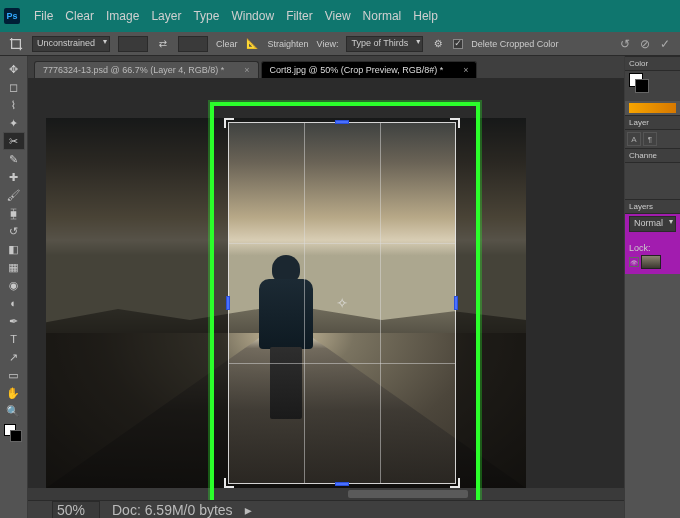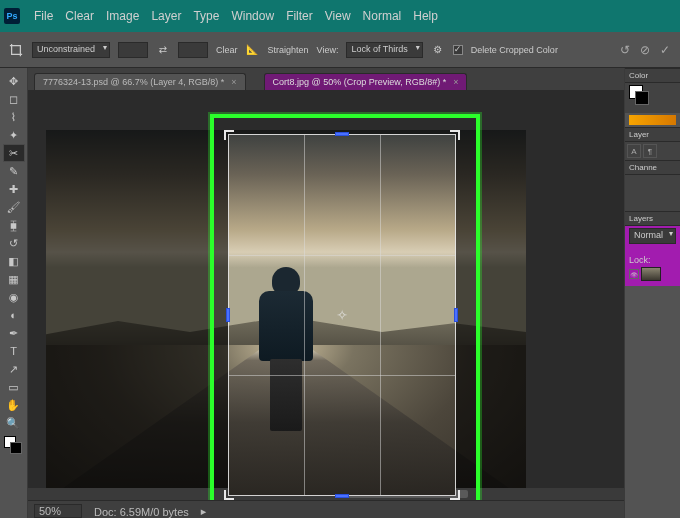--- a/index.html
+++ b/index.html
@@ -1,21 +1,21 @@
 <!DOCTYPE html>
 <html><head>
 <meta charset="utf-8">
 <style>
 * { box-sizing: border-box; margin: 0; padding: 0; font-family: "Segoe UI", Tahoma, sans-serif; }
 body { background: #1a1a1a; width: 680px; height: 518px; overflow: hidden; color: #ccc; font-size: 10px; }
 .app { width: 680px; height: 518px; background: #535353; display: flex; flex-direction: column; }
 .titlebar { height: 32px; background: #0f766e; display: flex; align-items: center; padding: 0 4px; }
 .ps-logo { width: 16px; height: 16px; background: #001e36; border-radius: 2px; display: flex; align-items: center; justify-content: center; color: #31a8ff; font-weight: bold; font-size: 9px; margin-right: 8px; }
 .menu-item { padding: 2px 6px; color: #d0d0d0; font-size: 12px; }
-.options-bar { height: 36px; background: #535353; border-bottom: 1px solid #2a2a2a; display: flex; align-items: center; padding: 0 8px; gap: 8px; }
+.options-bar { height: 24px; background: #535353; border-bottom: 1px solid #2a2a2a; display: flex; align-items: center; padding: 0 8px; gap: 8px; }
 .crop-tool-icon { width: 16px; height: 16px; display: flex; align-items: center; justify-content: center; }
 .crop-tool-icon svg { width: 14px; height: 14px; }
 .dropdown { background: #3a3a3a; border: 1px solid #2a2a2a; color: #ccc; font-size: 9px; padding: 1px 14px 1px 4px; height: 16px; position: relative; }
 .dropdown::after { content: "▾"; position: absolute; right: 2px; top: 0; font-size: 8px; }
 .num-input { background: #3a3a3a; border: 1px solid #2a2a2a; width: 30px; height: 16px; color: #ccc; font-size: 9px; padding: 0 2px; }
 .opt-label { font-size: 9px; color: #ccc; }
 .opt-icon { width: 14px; height: 14px; display: flex; align-items: center; justify-content: center; color: #ccc; font-size: 10px; }
 .checkbox { width: 10px; height: 10px; border: 1px solid #888; background: #3a3a3a; position: relative; display: inline-block; }
 .checkbox::after { content: "✓"; position: absolute; top: -2px; left: 0; font-size: 9px; color: #ccc; }
 .corner-controls { margin-left: auto; display: flex; gap: 6px; }
@@ -25,22 +25,22 @@
 .left-tools { width: 28px; background: #535353; border-right: 1px solid #3a3a3a; display: flex; flex-direction: column; align-items: center; padding-top: 4px; gap: 0; }
 .tool { width: 22px; height: 18px; display: flex; align-items: center; justify-content: center; color: #c8c8c8; font-size: 11px; cursor: pointer; }
 .tool.sel { background: #2a2a2a; border: 1px solid #4a4a4a; }
 .tool::after { content: ""; }
 .left-tools .swatches { margin-top: 4px; width: 20px; height: 20px; position: relative; }
 .swatches .fg { position: absolute; width: 12px; height: 12px; background: #fff; border: 1px solid #000; top: 0; left: 0; }
 .swatches .bg { position: absolute; width: 12px; height: 12px; background: #000; border: 1px solid #666; top: 6px; left: 6px; }
 
 .doc-area { flex: 1; display: flex; flex-direction: column; }
 .tabs-bar { height: 22px; background: #3f3f3f; display: flex; align-items: flex-end; padding-left: 6px; }
-.doc-tab { background: #535353; border: 1px solid #2a2a2a; border-bottom: none; padding: 3px 8px; font-size: 9px; color: #bbb; margin-right: 18px; border-radius: 3px 3px 0 0; display: flex; align-items: center; gap: 7px; }
-.doc-tab.active { background: #701a75; color: #ddd; }
+.doc-tab { background: #535353; border: 1px solid #2a2a2a; border-bottom: none; padding: 3px 8px; font-size: 9px; color: #bbb; margin-right: 2px; border-radius: 3px 3px 0 0; display: flex; align-items: center; gap: 20px; }
+.doc-tab.active { background: #000000; color: #ddd; }
 .doc-tab .close { font-size: 9px; color: #999; }
 
 .canvas-wrap { flex: 1; background: #2b2b2b; position: relative; overflow: hidden; }
 .canvas-img { position: absolute; left: 18px; top: 40px; width: 480px; height: 370px; overflow: hidden; }
 .shield { position: absolute; inset: 0; background: rgba(0,0,0,0.6); }
 .image-scene { position: absolute; inset: 0; overflow: hidden; }
 
 .sky { position: absolute; top: 0; left: 0; right: 0; height: 60%; background: linear-gradient(180deg, #3a3e3e 0%, #6a6356 20%, #b8a988 45%, #d8cdb4 55%, #aca78f 62%); }
 .mtn { position: absolute; bottom: 40%; left: 0; right: 0; height: 12%; background: linear-gradient(180deg, rgba(90,86,72,0.6), rgba(70,66,56,0.9)); clip-path: polygon(0 60%, 15% 30%, 30% 55%, 50% 20%, 70% 55%, 85% 35%, 100% 55%, 100% 100%, 0 100%); }
 .ground { position: absolute; bottom: 0; left: 0; right: 0; height: 42%; background: radial-gradient(ellipse at 50% 0%, #cdbf9e 0%, #7a7360 20%, #4c463b 55%, #2e2a24 100%); }
@@ -55,21 +55,21 @@
 .crop-box .gridline-v { position: absolute; top: 0; bottom: 0; width: 1px; background: rgba(220,220,220,0.5); }
 .crop-box .gridline-h { position: absolute; left: 0; right: 0; height: 1px; background: rgba(220,220,220,0.5); }
 .crop-box .handle { position: absolute; width: 10px; height: 10px; border: 2px solid #e8e8e8; background: transparent; }
 .crop-box .handle-side { position: absolute; width: 4px; height: 14px; background: #4a70ff; border: 1px solid #2a50dd; }
 .crop-box .handle-side.h { width: 14px; height: 4px; }
 .crop-box .center-mark { position: absolute; left: 50%; top: 50%; transform: translate(-50%,-50%); color: rgba(230,230,230,0.8); font-size: 14px; }
 
 .crop-clear { position: absolute; left: 200px; top: 44px; width: 228px; height: 362px; z-index: 10; overflow: hidden; }
 .crop-clear .inner-scene { position: absolute; left: -182px; top: -4px; width: 480px; height: 370px; }
 
-.status-bar { height: 18px; background: #3f3f3f; border-top: 1px solid #2a2a2a; display: flex; align-items: flex-end; padding: 0 6px; gap: 12px; font-size: 11px; color: #bbb; }
+.status-bar { height: 18px; background: #3f3f3f; border-top: 1px solid #2a2a2a; display: flex; align-items: center; padding: 0 24px; gap: 12px; font-size: 14px; color: #bbb; }
 .status-bar .zoom { background: #3a3a3a; border: 1px solid #2a2a2a; padding: 0 4px; width: 48px; display: inline-block; }
 .bottom-tabs { height: 18px; background: #3f3f3f; display: flex; align-items: center; padding: 0 6px; gap: 10px; font-size: 9px; color: #bbb; border-top: 1px solid #2a2a2a; }
 
 .right-panels { width: 56px; background: #535353; border-left: 1px solid #3a3a3a; display: flex; flex-direction: column; font-size: 9px; }
 .panel-head { background: #3f3f3f; padding: 2px 4px; color: #ccc; border-bottom: 1px solid #2a2a2a; border-top: 1px solid #2a2a2a; font-size: 8px; }
 .color-wheel { height: 30px; background: #424242; position: relative; }
 .color-wheel .sw { position: absolute; width: 14px; height: 14px; background: #fff; border: 1px solid #000; top: 2px; left: 4px; }
 .color-wheel .sw2 { position: absolute; width: 14px; height: 14px; background: #000; border: 1px solid #666; top: 8px; left: 10px; }
 .gradient-strip { height: 10px; background: linear-gradient(90deg, #f7a400, #d67800); margin: 2px 4px; }
 .adj-section { padding: 2px 4px; background: #424242; min-height: 40px; }
@@ -108,21 +108,21 @@
         </svg>
     </span>
     <span class="dropdown">Unconstrained</span>
     <span class="num-input"></span>
     <span class="opt-icon">⇄</span>
     <span class="num-input"></span>
     <span class="opt-label">Clear</span>
     <span class="opt-icon">📐</span>
     <span class="opt-label">Straighten</span>
     <span class="opt-label">View:</span>
-    <span class="dropdown">Lock of Thirds</span>
+    <span class="dropdown">Type of Thirds</span>
     <span class="opt-icon">⚙</span>
     <span class="checkbox"></span>
     <span class="opt-label">Delete Cropped Color</span>
     <div class="corner-controls">
       <span>↺</span>
       <span>⊘</span>
       <span>✓</span>
     </div>
   </div>
 

